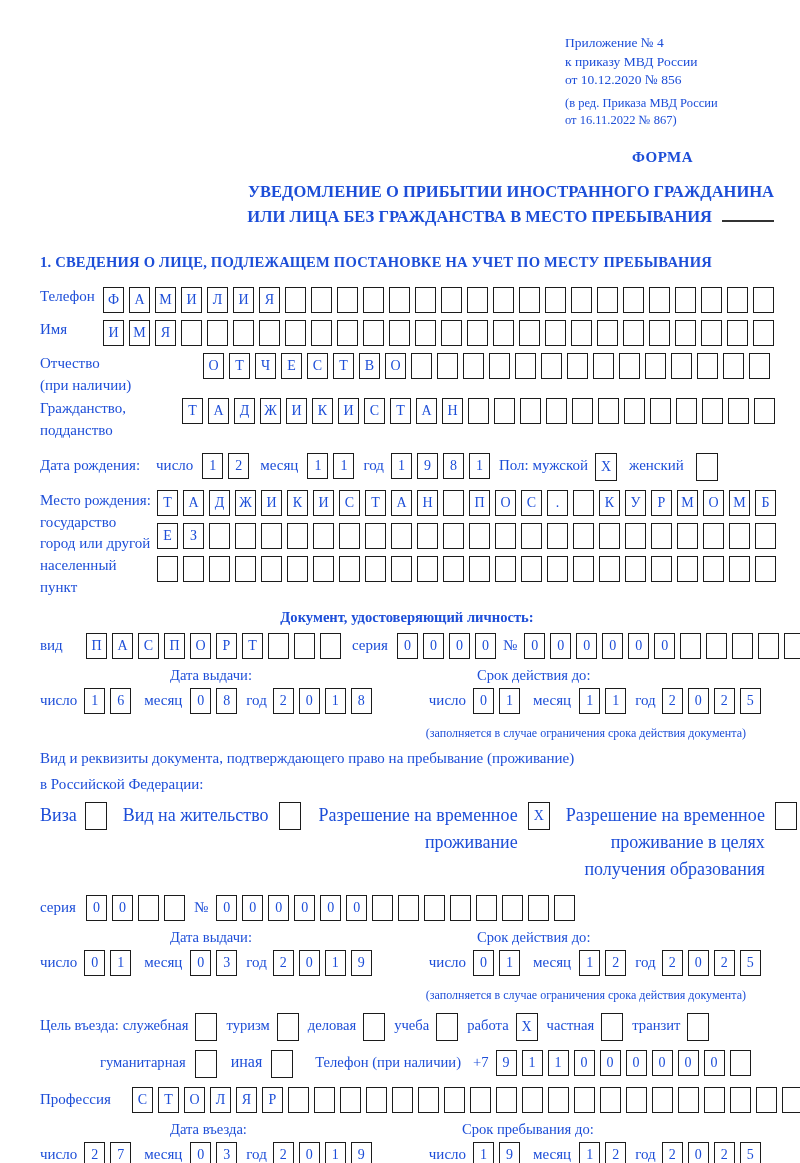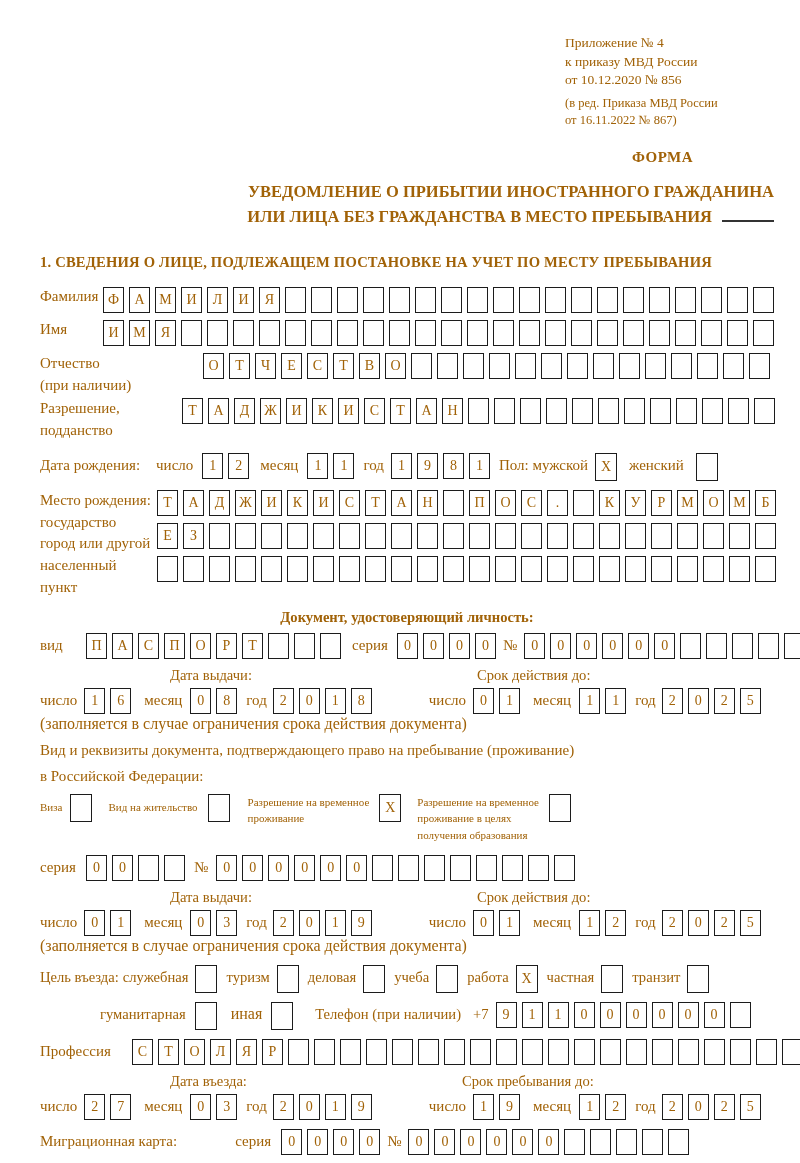--- a/index.html
+++ b/index.html
@@ -1,40 +1,40 @@
 <!DOCTYPE html>
 <html><head>
 <meta charset="utf-8">
 <style>
   html,body{margin:0;padding:0;background:#fff;}
   .page{width:800px;height:1163px;box-sizing:border-box;position:relative;
-        background:#fff;color:#a16207;font-family:"Liberation Serif",serif;
+        background:#fff;color:#1d4ed8;font-family:"Liberation Serif",serif;
         padding:34px 26px 10px 40px;overflow:hidden;}
   .hdr{width:195px;margin-left:auto;margin-right:14px;font-size:13.5px;line-height:1.38;}
   .hdr .rev{font-size:12.5px;margin-top:5px;}
   .forma{width:195px;margin-left:auto;margin-right:14px;text-align:center;
          font-weight:bold;font-size:15px;margin-top:20px;letter-spacing:.5px;}
   .title{text-align:right;font-weight:bold;font-size:16.5px;line-height:1.5;margin-top:14px;}
   .blank-line{display:inline-block;width:52px;border-bottom:2px solid #333;margin-left:10px;}
   .sec1{font-weight:bold;font-size:14.6px;margin-top:24px;letter-spacing:.2px;}
   .row{display:flex;align-items:flex-start;margin-top:7px;}
   .lbl{font-size:15px;line-height:1.3;flex:none;}
   .lbl2{font-size:15px;line-height:1.45;flex:none;}
   .boxes{display:inline-flex;flex:none;}
   .cbox{display:inline-flex;flex:none;align-items:center;justify-content:center;
         width:19px;height:24px;border:1.6px solid #1c1c1c;margin-right:5px;
         font-size:14px;background:#fff;}
   .chk{width:20px;height:26px;margin-right:0;}
   .inl{font-size:15px;line-height:24px;flex:none;}
   .dochead{text-align:center;font-weight:bold;font-size:14.6px;margin-top:10px;}
   .dhead{display:flex;font-size:14.6px;margin-top:8px;}
-  .note{font-size:16px;text-align:left;padding-right:28px;margin-top:1px;}
+  .note{font-size:12px;text-align:right;padding-right:28px;margin-top:12px;}
   .intro{font-size:15px;margin-top:9px;}
   .optunit{display:flex;align-items:flex-start;flex:none;}
-  .opt{font-size:11px;line-height:1.5;text-align:left;}
+  .opt{font-size:18px;line-height:1.5;text-align:right;}
   .smallrow{font-size:14.6px;}
 </style>
 </head>
 <body>
 
 <div class="page">
 
   <div class="hdr">
     <div>Приложение № 4</div>
     <div>к приказу МВД России</div>
@@ -47,21 +47,21 @@
   <div class="forma">ФОРМА</div>
 
   <div class="title">
     <div>УВЕДОМЛЕНИЕ О ПРИБЫТИИ ИНОСТРАННОГО ГРАЖДАНИНА</div>
     <div><span>ИЛИ ЛИЦА БЕЗ ГРАЖДАНСТВА В МЕСТО ПРЕБЫВАНИЯ</span><span class="blank-line"></span></div>
   </div>
 
   <div class="sec1">1. СВЕДЕНИЯ О ЛИЦЕ, ПОДЛЕЖАЩЕМ ПОСТАНОВКЕ НА УЧЕТ ПО МЕСТУ ПРЕБЫВАНИЯ</div>
 
   <div class="row" style="margin-top:16px;">
-    <span class="lbl" style="width:63px;">Фамилия</span>
+    <span class="lbl" style="width:63px;">Телефон</span>
     <span class="boxes">
         <span class="cbox">Ф</span>
         <span class="cbox">А</span>
         <span class="cbox">М</span>
         <span class="cbox">И</span>
         <span class="cbox">Л</span>
         <span class="cbox">И</span>
         <span class="cbox">Я</span>
         <span class="cbox"></span>
         <span class="cbox"></span>
@@ -143,21 +143,21 @@
         <span class="cbox"></span>
         <span class="cbox"></span>
         <span class="cbox"></span>
         <span class="cbox"></span>
         <span class="cbox"></span>
       </span>
   </div>
 
   <div class="row" style="margin-top:2px;">
     <span class="lbl2" style="width:142px;">
-      <div>Разрешение,</div>
+      <div>Гражданство,</div>
       <div>подданство</div>
     </span>
     <span class="boxes">
         <span class="cbox">Т</span>
         <span class="cbox">А</span>
         <span class="cbox">Д</span>
         <span class="cbox">Ж</span>
         <span class="cbox">И</span>
         <span class="cbox">К</span>
         <span class="cbox">И</span>

